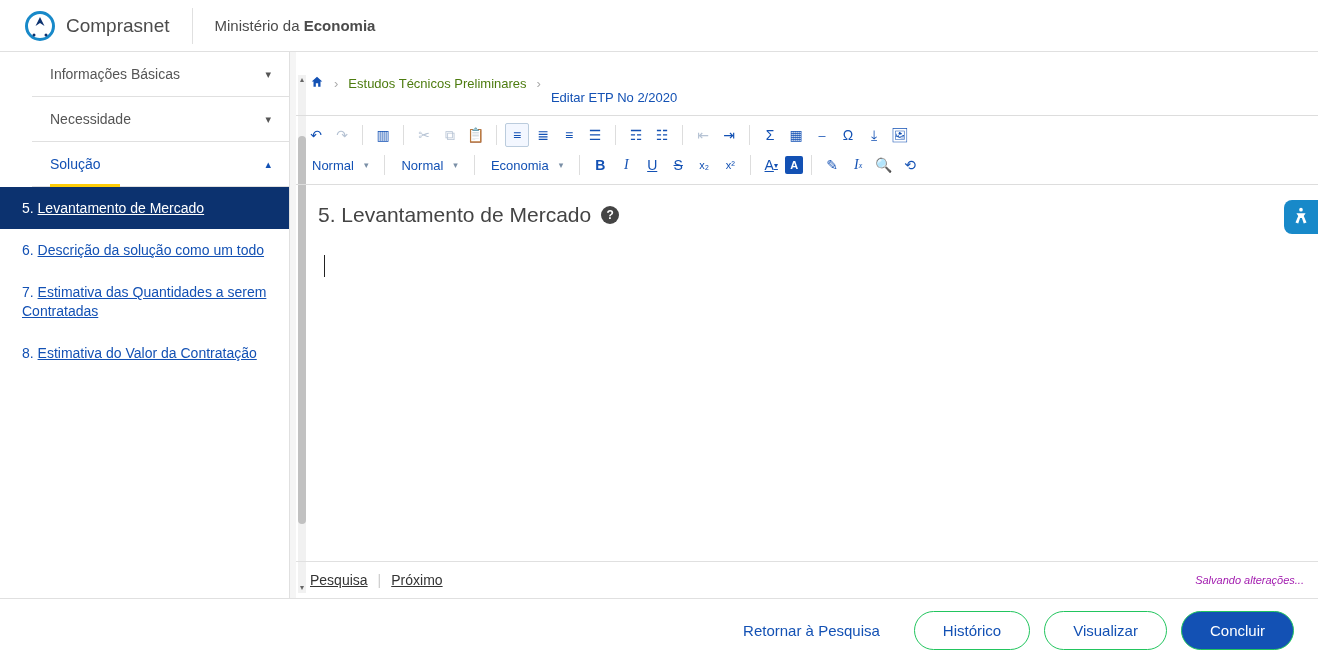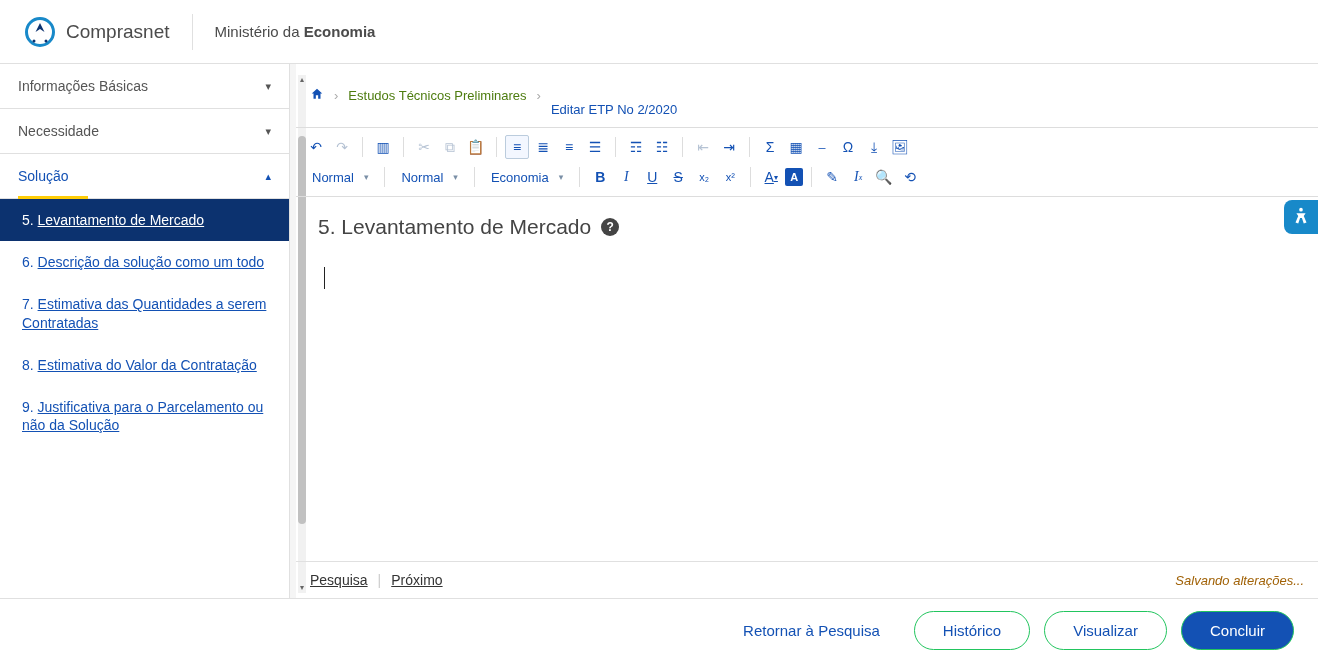--- a/index.html
+++ b/index.html
@@ -1,27 +1,27 @@
 <!DOCTYPE html>
 <html><head>
 <meta charset="utf-8">
 <style>
 * { box-sizing: border-box; margin: 0; padding: 0; }
 body { font-family: "Segoe UI", Arial, sans-serif; font-size: 14px; color: #333; background: #fff; overflow: hidden; }
 .app { width: 1318px; height: 662px; position: relative; display: flex; flex-direction: column; }
-.header { height: 64px; border-bottom: 1px solid #e0e0e0; display: flex; align-items: center; padding: 0 22px; }
+.header { height: 52px; border-bottom: 1px solid #e0e0e0; display: flex; align-items: center; padding: 0 22px; }
 .logo-wrap { display: flex; align-items: center; gap: 8px; }
 .logo-wrap svg { width: 36px; height: 36px; }
 .brand-name { font-size: 19px; color: #4b4b4b; font-weight: 400; }
 .header-sep { width: 1px; height: 36px; background: #e0e0e0; margin: 0 22px; }
 .ministry { font-size: 15px; color: #4b4b4b; }
 .ministry b { font-weight: 600; }
 .body-row { flex: 1; display: flex; min-height: 0; }
 .sidebar { width: 290px; border-right: 1px solid #e0e0e0; background: #fff; overflow-y: auto; }
-.sb-section { border-bottom: 1px solid #e0e0e0; padding: 14px 18px; display: flex; align-items: center; justify-content: space-between; color: #555; cursor: pointer; }
+.sb-section { border-bottom: 1px solid #e0e0e0; padding: 14px 18px; display: flex; align-items: center; justify-content: space-between; color: #555; cursor: pointer; margin-left: 32px; }
 .sb-section.open { color: #1351b4; position: relative; }
 .sb-section.open::after { content:""; position:absolute; left:18px; bottom:-1px; width:70px; height:3px; background:#ffcd07; }
 .sb-chevron { font-size: 11px; color: inherit; }
 .sb-items { background: #fff; }
 .sb-item { padding: 12px 18px 12px 22px; color: #1351b4; cursor: pointer; font-size: 14px; line-height: 1.3; }
 .sb-item.active { background: #0c326f; color: #fff; }
 .sb-item .num { display:inline; }
 .sb-item .txt { display:inline;text-decoration:underline; }
 .scrollbar-fake { position:absolute; top:75px; left:298px; width:8px; height:518px; background:#f1f1f1; }
 .scrollbar-thumb { position:absolute; top:61px; left:0; width:8px; height:388px; background:#c1c1c1; border-radius:4px; }
@@ -40,21 +40,21 @@
 .tdrop { display:flex; align-items:center; gap:10px; padding:0 8px; color:#1351b4; font-size:13px; cursor:pointer; }
 .tdrop .caret { font-size:9px; color:#7a8fa6; }
 .editor-area { flex:1; padding: 18px 22px; position:relative; overflow:auto; }
 .section-title { font-size: 21px; color:#444; display:flex; align-items:center; gap:10px; }
 .help-ic { width:18px; height:18px; border-radius:50%; background:#444; color:#fff; font-size:12px; display:flex; align-items:center; justify-content:center; font-weight:bold; }
 .editor-cursor { margin-top:28px; margin-left:6px; width:1px; height:22px; background:#222; animation: blink 1s step-end infinite; }
 @keyframes blink { 50% { opacity:0; } }
 .page-nav { border-top:1px solid #e0e0e0; padding: 10px 14px; display:flex; align-items:center; justify-content:space-between; font-size:14px; }
 .page-nav-left { display:flex; gap:10px; align-items:center; }
 .page-nav-left a { color:#333; text-decoration:underline; }
-.saving { color:#a16207; font-style:italic; font-size:13px; }
+.saving { color:#a21caf; font-style:italic; font-size:11px; }
 .footer { height: 64px; border-top:1px solid #e0e0e0; display:flex; align-items:center; justify-content:flex-end; padding:0 24px; gap:14px; }
 .footer .link { color:#1351b4; cursor:pointer; font-size:15px; margin-right:20px; }
 .btn { border-radius: 22px; padding: 10px 28px; font-size:15px; cursor:pointer; border:1px solid #22c55e; background:#fff; color:#1351b4; }
 .btn.primary { background:#1351b4; color:#fff; }
 .float-help { position:absolute; right:0; top:200px; width:34px; height:34px; background:#1889c9; border-radius:8px 0 0 8px; display:flex; align-items:center; justify-content:center; color:#fff; font-size:18px; }
 .sidebar::-webkit-scrollbar{width:0}
 </style>
 </head>
 <body>
 
@@ -98,24 +98,20 @@
           <span class="num">6.</span>
           <span class="txt">Descrição da solução como um todo</span>
         </div>
         <div class="sb-item">
           <span class="num">7.</span>
           <span class="txt">Estimativa das Quantidades a serem Contratadas</span>
         </div>
         <div class="sb-item">
           <span class="num">8.</span>
           <span class="txt">Estimativa do Valor da Contratação</span>
-        </div>
-        <div class="sb-item">
-          <span class="num">9.</span>
-          <span class="txt">Justificativa para o Parcelamento ou não da Solução</span>
         </div>
       </div>
     </div>
 
     <div class="scrollbar-fake">
       <div class="scroll-arrow" style="top:0">▴</div>
       <div class="scrollbar-thumb"></div>
       <div class="scroll-arrow" style="bottom:0">▾</div>
     </div>
 

